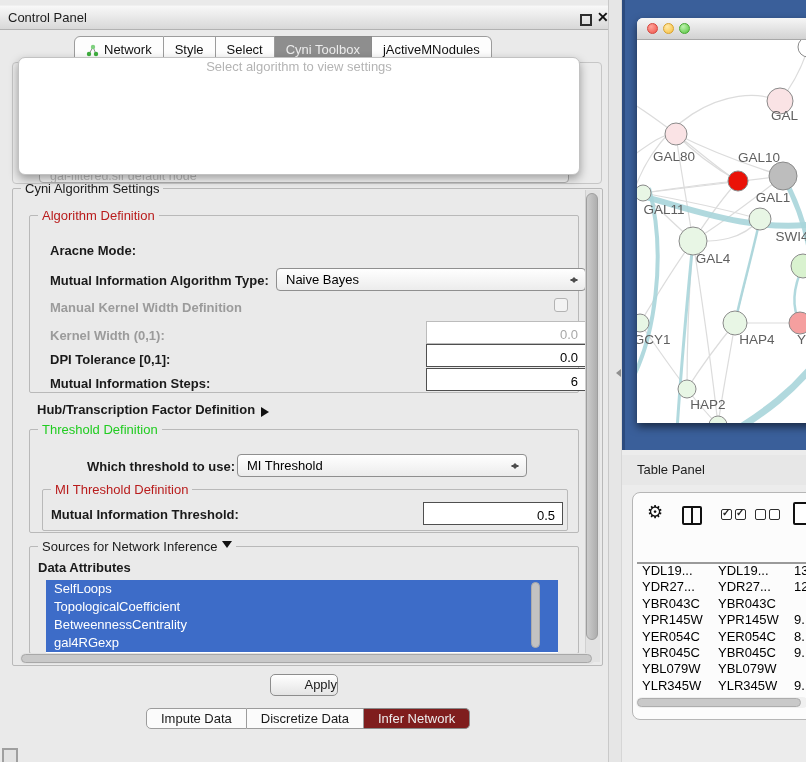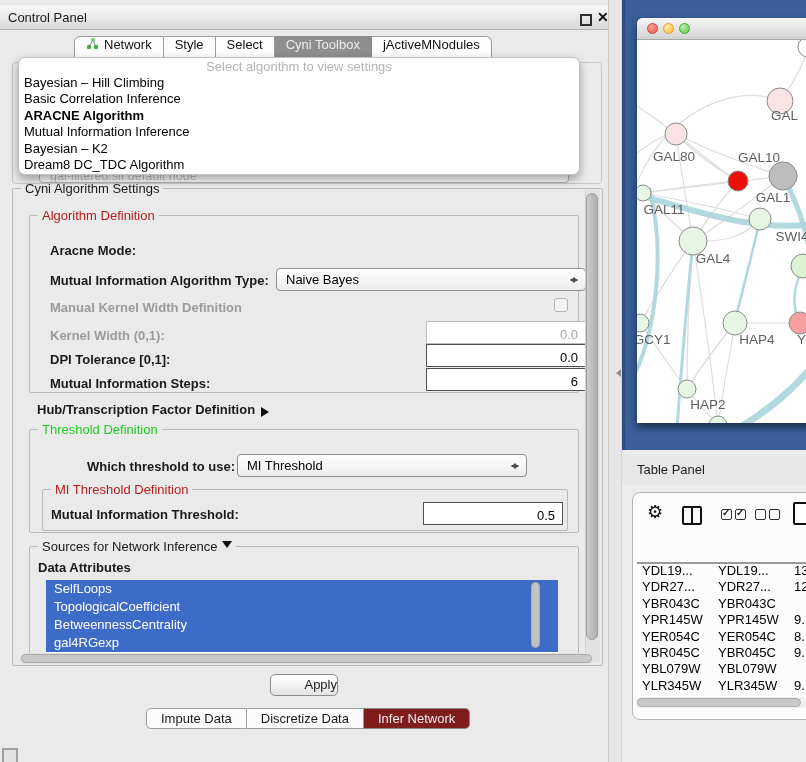--- a/index.html
+++ b/index.html
@@ -9,21 +9,21 @@
   
   .control-panel{position:absolute;left:0;top:0;width:608px;height:762px;background:#eaeaea;border-right:1px solid #c9c9c9;}
   .titlebar{position:absolute;left:0;top:5px;width:608px;height:25px;background:linear-gradient(#f8f8f8,#d8d8d8);
             border-top:1px solid #f0f0f0;border-bottom:1px solid #b2b2b2;box-sizing:border-box;}
   .titlebar .title{position:absolute;left:8px;top:4px;font-size:13px;color:#1c1c1c;}
   .float-ico{position:absolute;left:580px;top:8px;width:8px;height:8px;border:2px solid #2e2e2e;background:transparent;}
   .close-ico{position:absolute;left:597px;top:3px;font-size:14px;font-weight:bold;color:#111;cursor:default;}
 
   .tabrow{position:absolute;left:74px;top:36px;height:22px;display:flex;}
   .tab{height:22px;box-sizing:border-box;border:1px solid #9c9c9c;border-left:none;background:#fdfdfd;
-       display:flex;align-items:flex-start;padding:0 11px;font-size:13px;color:#111;white-space:nowrap;}
+       display:flex;align-items:flex-end;padding:0 11px;font-size:13px;color:#111;white-space:nowrap;}
   .tab:first-child{border-left:1px solid #9c9c9c;border-radius:6px 0 0 0;}
   .tab:last-child{border-radius:0 6px 0 0;}
   .tab.sel{background:#8e8e8e;color:#ededed;border-color:#8a8a8a;}
   .net-ico{width:13px;height:13px;margin-right:5px;flex:none;}
 
   
   .ghost-box{position:absolute;left:12px;top:62px;width:590px;height:122px;border:1px solid #c6c6c6;border-radius:4px;
              background:#ebebeb;box-sizing:border-box;z-index:1;}
   .ghost-combo{position:absolute;left:26px;top:105px;width:530px;height:15px;border:1px solid #b0b0b0;border-radius:4px;
                background:#f7f7f7;overflow:hidden;color:#bdbdbd;font-size:12.5px;line-height:14px;padding-left:10px;box-sizing:border-box;white-space:nowrap;}
@@ -159,28 +159,20 @@
       </div>
 
     <div class="ghost-box">
       <div class="ghost-combo">
         <span>gal-filtered.sif default node</span>
       </div>
     </div>
 
     <div class="popup">
       <div class="popup-placeholder">Select algorithm to view settings</div>
-      <div id="algo-items">
-          <div class="algo-item">Bayesian – Hill Climbing</div>
-          <div class="algo-item">Basic Correlation Inference</div>
-          <div class="algo-item bold">ARACNE Algorithm</div>
-          <div class="algo-item">Mutual Information Inference</div>
-          <div class="algo-item">Bayesian – K2</div>
-          <div class="algo-item">Dream8 DC_TDC Algorithm</div>
-        </div>
     </div>
 
     <div class="group" style="left:12px;top:188px;width:591px;height:478px;">
       <span class="gtitle">Cyni Algorithm Settings</span>
 
       <div class="group" style="left:16px;top:26px;width:550px;height:178px;">
         <span class="gtitle blue">Algorithm Definition</span>
 
         <span class="lbl" style="left:20px;top:27px;">Aracne Mode:</span>
 

